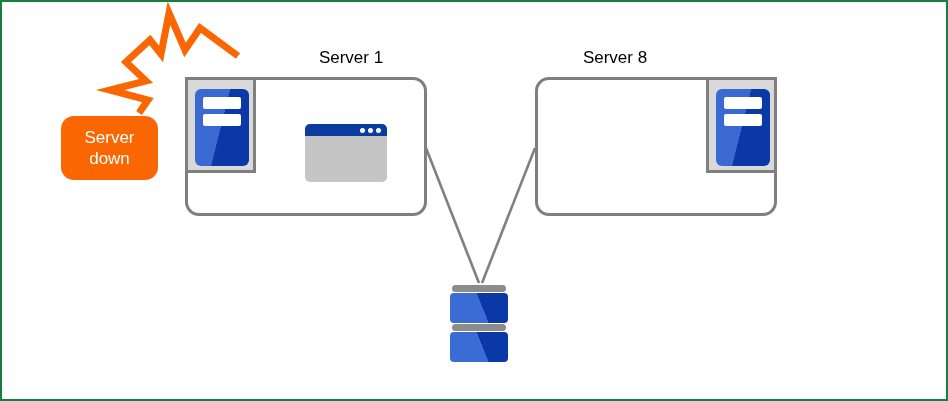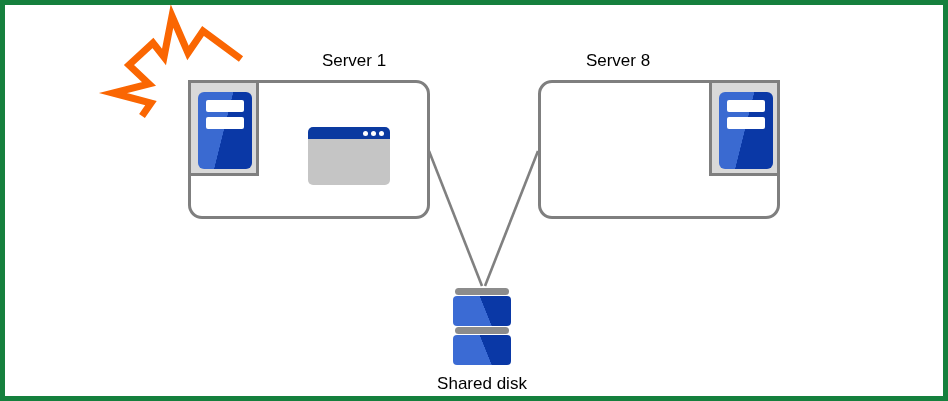--- a/index.html
+++ b/index.html
@@ -1,18 +1,18 @@
 <!DOCTYPE html>
 <html style="--orange: #FA6602; --box-border: #7F7F7F; --connector: #808080; --plate-fill: #D9D9D9; --server-blue-light: #3A6AD1; --server-blue-dark: #0A38A6; --titlebar-blue: #0B3AA0; --window-body: #C5C5C5; --disk-blue-light: #3B6BD4; --disk-blue-dark: #0A38A6; --disk-bar: #8C8C8C; --label-text: #000000; --alert-text: #FFFFFF;"><head>
 <meta charset="utf-8">
 <style>
   html,body{margin:0;padding:0;background:#fff;}
   .canvas{
     position:relative;width:948px;height:401px;box-sizing:border-box;
-    background:#fff;border:5px solid #15803d;overflow:hidden;
+    background:#fff;border:2px solid #15803d;overflow:hidden;
     font-family:"Liberation Sans",sans-serif;color:var(--label-text,#000);
   }
   .overlay{position:absolute;left:0;top:0;width:948px;height:401px;z-index:1;pointer-events:none;}
   .connector{stroke:var(--connector,#808080);stroke-width:2.6;fill:none;}
   .lightning{stroke:var(--orange,#FA6602);stroke-width:7;fill:none;stroke-linejoin:miter;stroke-miterlimit:5;stroke-linecap:butt;}
 
   .label{position:absolute;font-size:17px;line-height:20px;text-align:center;white-space:nowrap;}
   .server1-label{left:279px;top:46px;width:140px;}
   .server2-label{left:543px;top:46px;width:140px;}
   .app-label{left:270px;top:96px;width:140px;}
@@ -118,16 +118,19 @@
       <span class="dot"></span>
       <span class="dot"></span>
     </div>
     <div class="app-body"></div>
   </div>
 
   <div class="disk-bar disk-bar1"></div>
   <div class="disk-block disk-block1"></div>
   <div class="disk-bar disk-bar2"></div>
   <div class="disk-block disk-block2"></div>
-  <div class="label disk-label">Shared disk</div>
 
+  <div class="alert-box">
+    <div>Server</div>
+    <div>down</div>
+  </div>
 
 </div>
 
 </body></html>

